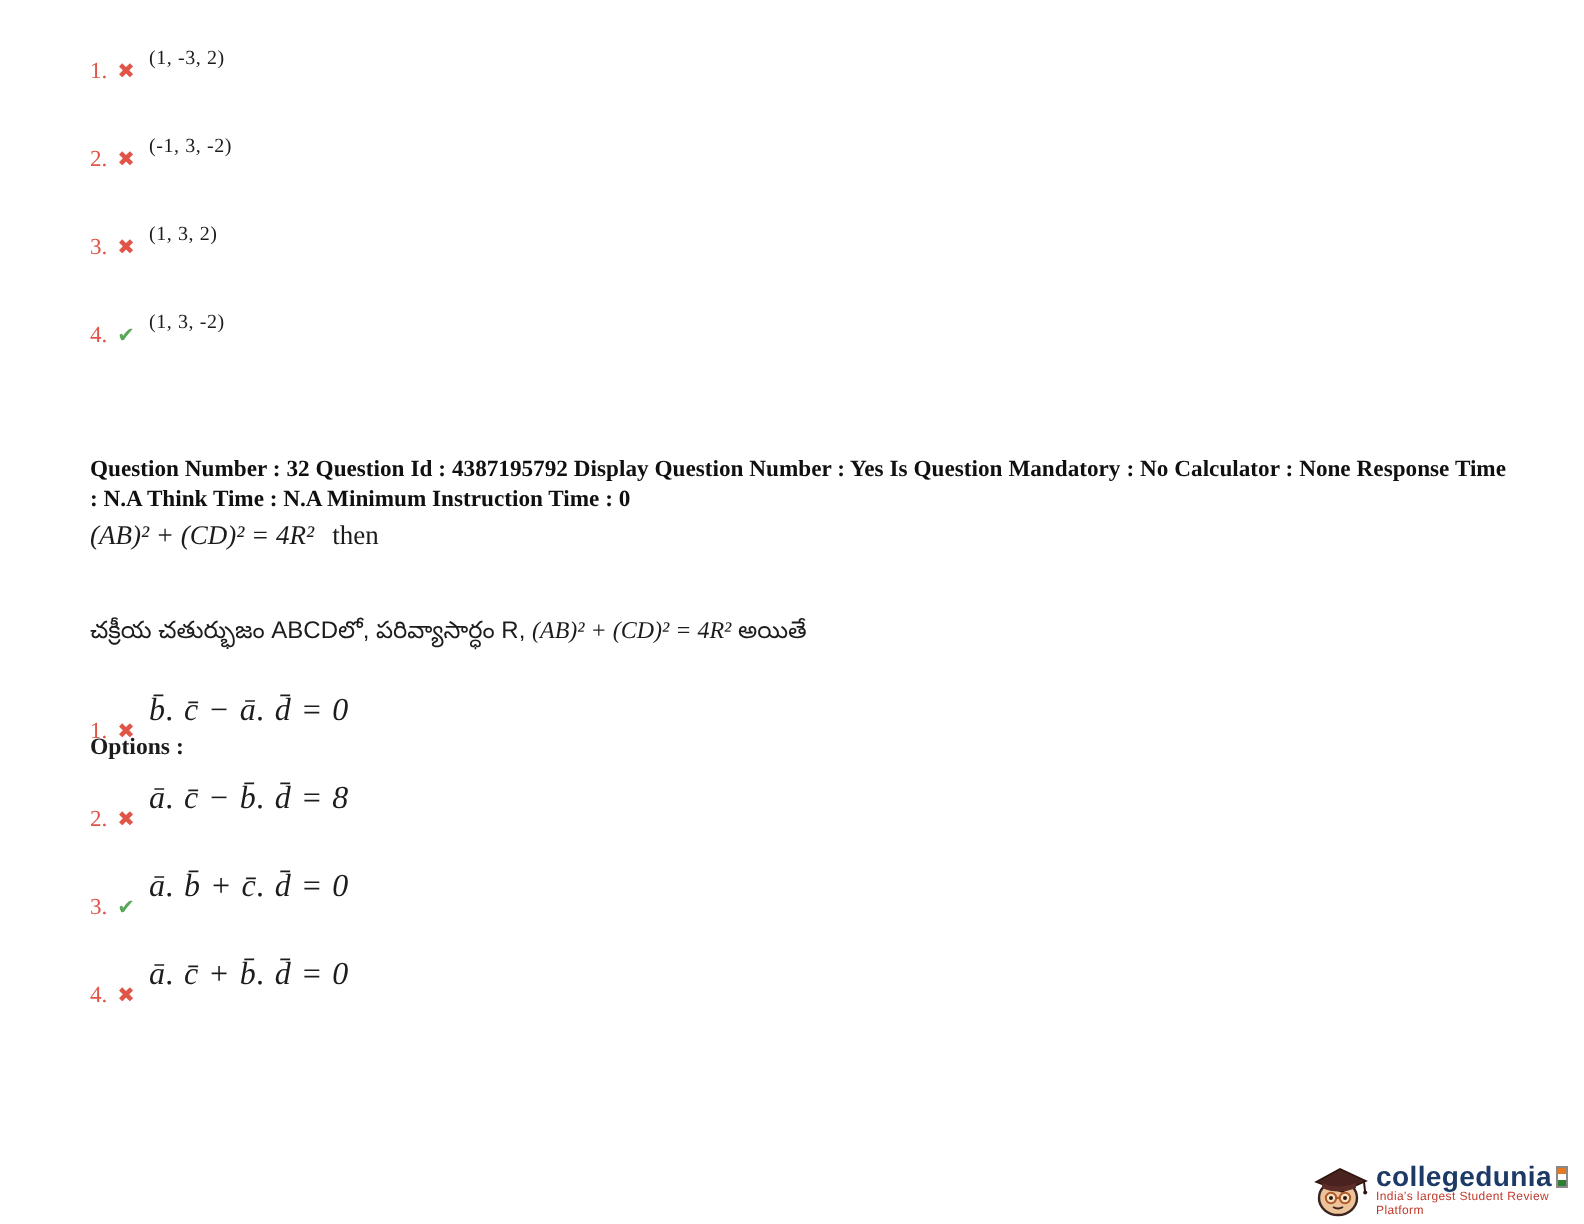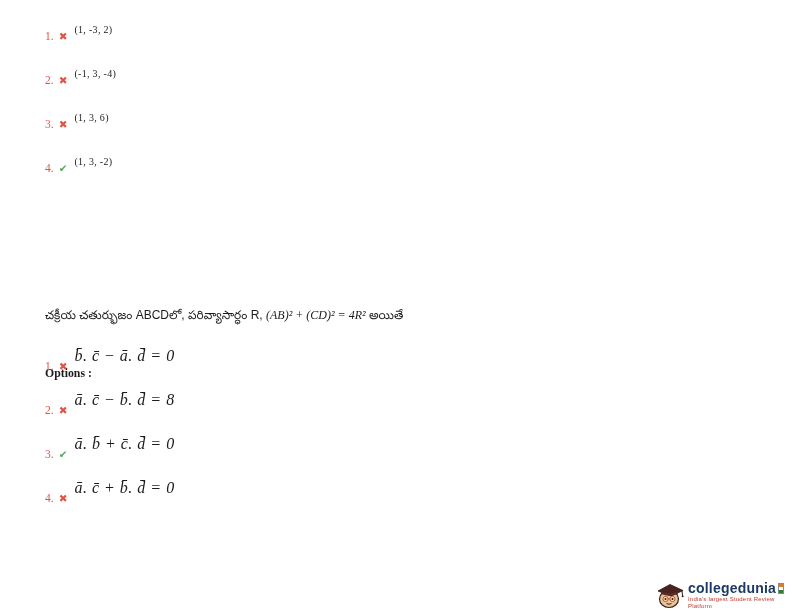--- a/index.html
+++ b/index.html
@@ -51,35 +51,37 @@
 <div class="page">
 
   <div class="opt-row" style="top:31px;">
     <span class="opt-num">1.</span>
     <span class="opt-mark wrong">✖</span>
     <span class="opt-text">(1, -3, 2)</span>
   </div>
   <div class="opt-row" style="top:75px;">
     <span class="opt-num">2.</span>
     <span class="opt-mark wrong">✖</span>
-    <span class="opt-text">(-1, 3, -4)</span>
+    <span class="opt-text">(-1, 3, -2)</span>
   </div>
   <div class="opt-row" style="top:119px;">
     <span class="opt-num">3.</span>
     <span class="opt-mark wrong">✖</span>
-    <span class="opt-text">(1, 3, 6)</span>
+    <span class="opt-text">(1, 3, 2)</span>
   </div>
   <div class="opt-row" style="top:163px;">
     <span class="opt-num">4.</span>
     <span class="opt-mark correct">✔</span>
     <span class="opt-text">(1, 3, -2)</span>
   </div>
 
+  <div class="meta" style="top:228px;">Question Number : 32 Question Id : 4387195792 Display Question Number : Yes Is Question Mandatory : No Calculator : None Response Time : N.A Think Time : N.A Minimum Instruction Time : 0</div>
 
   <div class="q-en">
+    <div class="line2"><span class="math">(AB)² + (CD)² = 4R²</span><span class="tail">then</span></div>
   </div>
 
   <div class="q-te"><span>చక్రీయ చతుర్భుజం ABCDలో, పరివ్యాసార్ధం R,</span> <span class="math">(AB)² + (CD)² = 4R²</span> <span>అయితే</span></div>
 
   <div class="options-label">Options :</div>
 
   <div class="opt-row math-row" style="top:356px;">
     <span class="opt-num">1.</span>
     <span class="opt-mark wrong">✖</span>
     <span class="opt-text">b̄. c̄ − ā. d̄ = 0</span>

